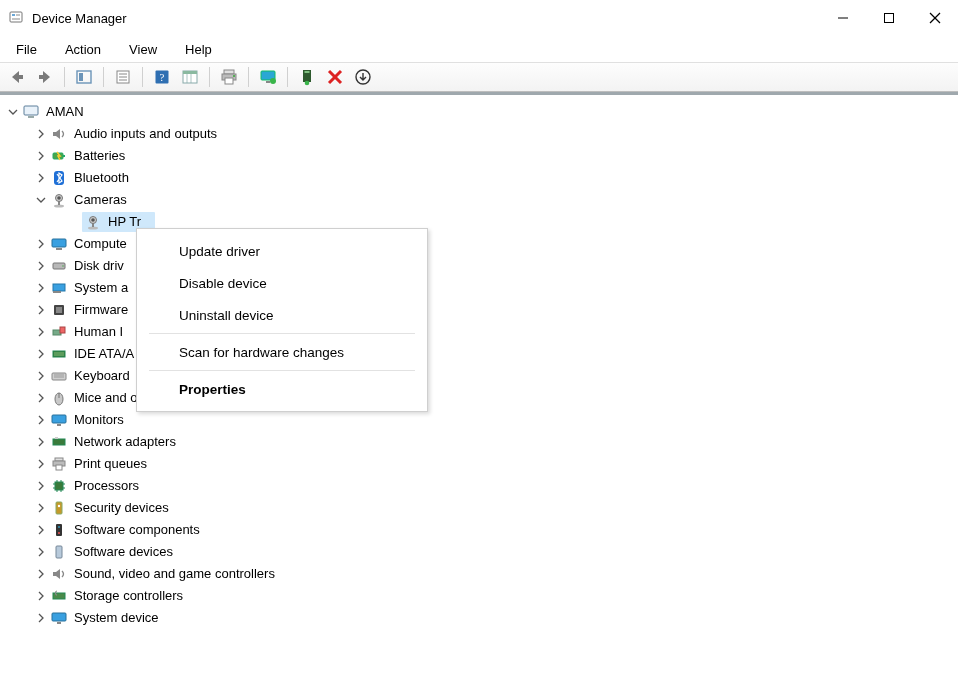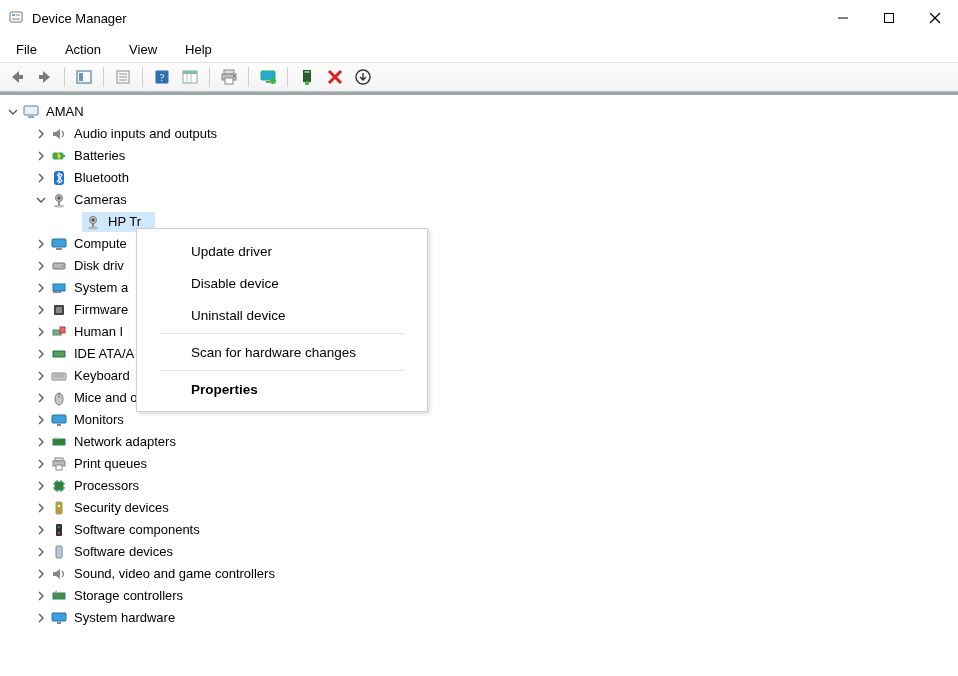--- a/index.html
+++ b/index.html
@@ -111,21 +111,21 @@
   }
   
   .ctxmenu {
     position: absolute;
     left: 136px;
     top: 228px;
     width: 292px;
     background: #fff;
     border: 1px solid #cfcfcf;
     box-shadow: 2px 2px 4px rgba(0,0,0,0.15);
-    padding: 6px 12px;
+    padding: 6px 0;
     font-size: 13.5px;
   }
   .ctxmenu .ctx-item {
     height: 32px;
     display: flex; align-items: center;
     padding-left: 42px;
   }
   .ctxmenu .ctx-sep {
     margin: 2px 12px;
     height: 1px;
@@ -618,21 +618,21 @@
         <svg viewBox="0 0 10 10">
           <path d="M3 1 L7 5 L3 9" fill="none" stroke="#555" stroke-width="1.3"></path>
         </svg>
       </span>
     <span class="dev-icon">
         <svg viewBox="0 0 16 16">
           <rect x="1" y="3" width="14" height="8" rx="1" fill="#3aa0e0" stroke="#26709c"></rect>
           <rect x="6" y="12" width="4" height="2" fill="#888"></rect>
         </svg>
       </span>
-    <span class="label">System hardware</span>
+    <span class="label">System device</span>
   </div>
 
 
 </div>
 
 <div class="ctxmenu">
   <div class="ctx-item">Update driver</div>
   <div class="ctx-item">Disable device</div>
   <div class="ctx-item">Uninstall device</div>
   <div class="ctx-sep"></div>

